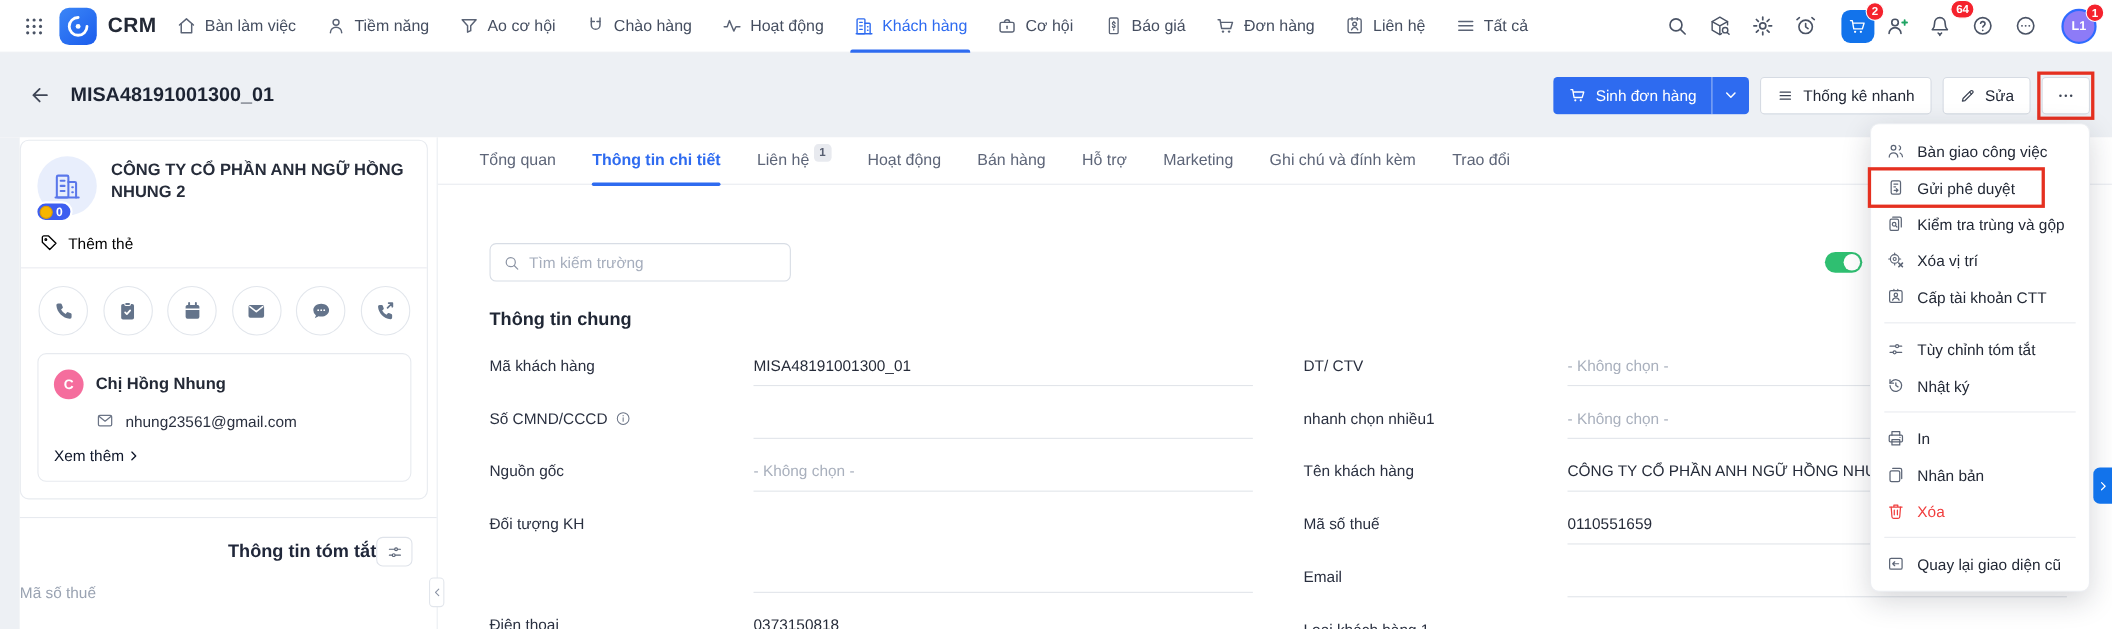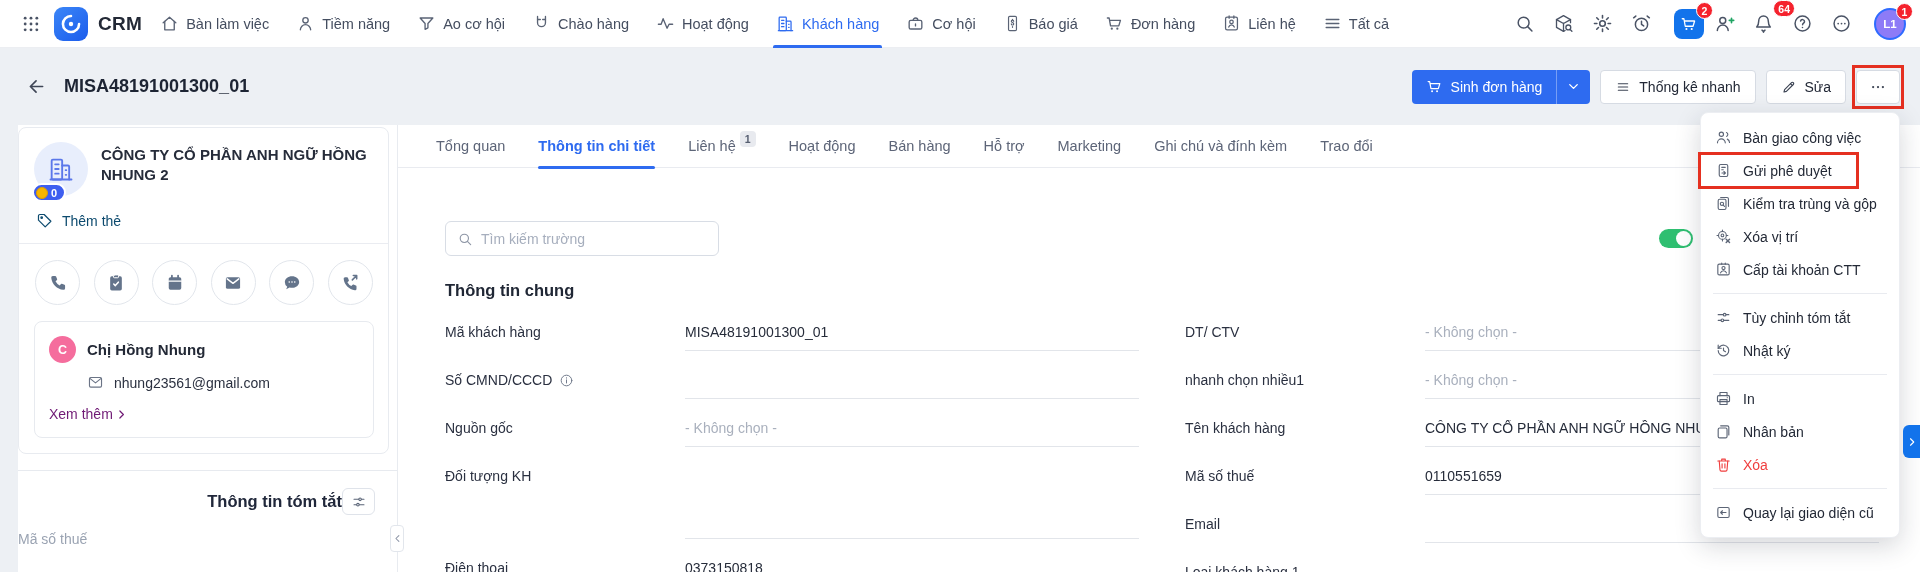--- a/index.html
+++ b/index.html
@@ -52,35 +52,35 @@
   .content { display:flex; height:447px; position:relative; }
   .gutter { width:18px; background:#edf0f4; flex:none; }
   .sidebar { width:380px; flex:none; background:#fff; border-right:1px solid #e8ebf0; position:relative; padding-right:8px; }
   .company-card { margin-top:2px; border:1px solid #e8ebf0; border-radius:8px; padding:14px 14px 15px 15px; }
   .company-head { display:flex; gap:13px; }
   .company-avatar { width:54px; height:54px; flex:none; border-radius:50%; background:#e8eefc; position:relative; display:flex; align-items:center; justify-content:center; color:#5a77ea; }
   .company-avatar .ic { width:28px; height:28px; }
   .coin-pill { position:absolute; bottom:-6px; left:-2px; height:19px; border-radius:10px; background:#3d5ef0; color:#fff; font-size:11px; font-weight:700; display:flex; align-items:center; gap:3px; padding:0 7px 0 2px; border:2px solid #fff; }
   .coin { width:12px; height:12px; border-radius:50%; background:#f7b500; border:1.5px solid #dd9c05; }
   .company-name { font-size:15px; font-weight:700; color:#262c3a; line-height:1.35; padding-top:3px; }
-  .add-tag { display:flex; align-items:center; gap:9px; color:#0c4a6e; font-size:14px; margin:16px 0 0 2px; cursor:pointer; }
+  .add-tag { display:flex; align-items:center; gap:9px; color:#000000; font-size:14px; margin:16px 0 0 2px; cursor:pointer; }
   .add-tag .ic { width:17px; height:17px; }
   .card-divider { height:1px; background:#eaecf1; margin:14px -14px 0 -15px; }
   .action-row { display:flex; justify-content:space-between; margin:16px 1px 0 1px; }
   .circle-btn { width:45px; height:45px; border-radius:50%; border:1px solid #e2e6ec; background:#fff; display:flex; align-items:center; justify-content:center; color:#64748b; cursor:pointer; }
   .circle-btn .ic { width:20px; height:20px; }
   .contact-card { border:1px solid #e7eaef; border-radius:8px; margin-top:16px; padding:14px 14px 15px; }
   .contact-head { display:flex; gap:11px; align-items:center; }
   .contact-avatar { width:27px; height:27px; flex:none; border-radius:50%; background:#f56d9d; color:#fff; font-size:12.5px; font-weight:700; display:flex; align-items:center; justify-content:center; }
   .contact-name { font-size:15px; font-weight:700; color:#232936; }
   .contact-line { display:flex; gap:10px; align-items:center; margin:11px 0 0 38px; font-size:14px; }
   .contact-line .ic { width:17px; height:17px; color:#6b7486; }
   .contact-line.phone a { color:#3e62f4; text-decoration:none; }
   .contact-line.email { color:#2b3140; font-weight:500; }
-  .see-more { display:flex; align-items:center; gap:2px; color:#701a75; font-size:14px; margin-top:15px; cursor:pointer; }
+  .see-more { display:flex; align-items:center; gap:2px; color:#0f172a; font-size:14px; margin-top:15px; cursor:pointer; }
   .see-more .ic { width:13px; height:13px; }
   .sidebar-divider { height:1px; background:#e7eaef; margin:16px -8px 0 0; }
   .summary-row { display:flex; align-items:center; justify-content:flex-end; margin-top:17px; padding-right:14px; }
   .summary-title { font-size:16.5px; font-weight:700; color:#20273a; }
   .sliders-btn { width:33px; height:27px; border:1px solid #dfe3ea; border-radius:6px; background:#fff; color:#5a6477; display:flex; align-items:center; justify-content:center; cursor:pointer; }
   .sliders-btn .ic { width:16px; height:16px; }
   .summary-label { color:#9aa3b2; font-size:14px; margin-top:16px; }
   .collapse-tab { position:absolute; right:-7px; top:400px; width:14px; height:27px; background:#fff; border:1px solid #e2e6ec; border-radius:4px; display:flex; align-items:center; justify-content:center; color:#8b93a5; z-index:5; cursor:pointer; }
   .collapse-tab .ic { width:11px; height:11px; }
 

